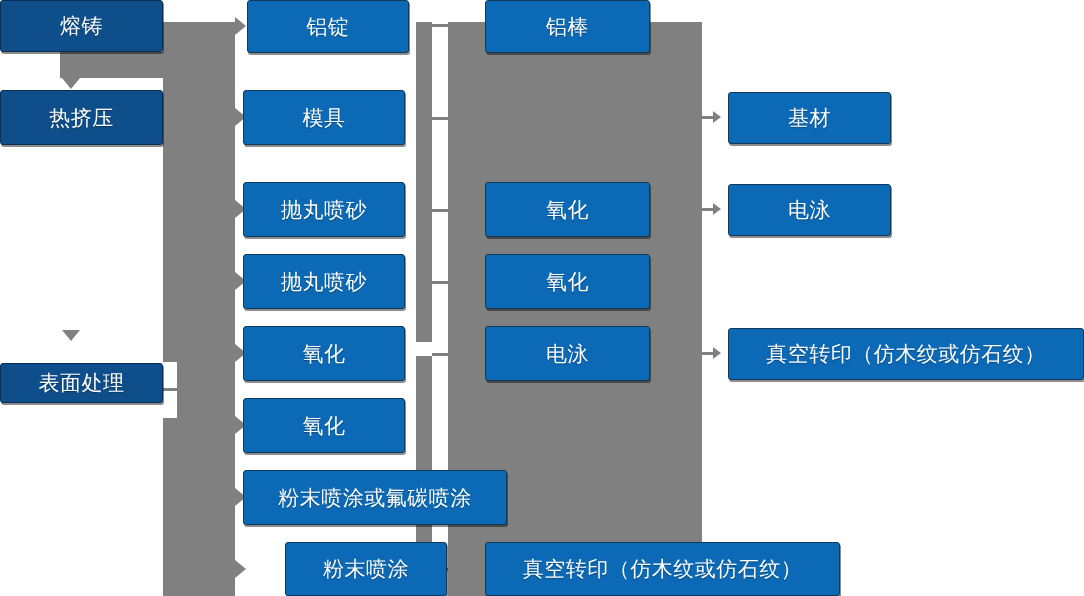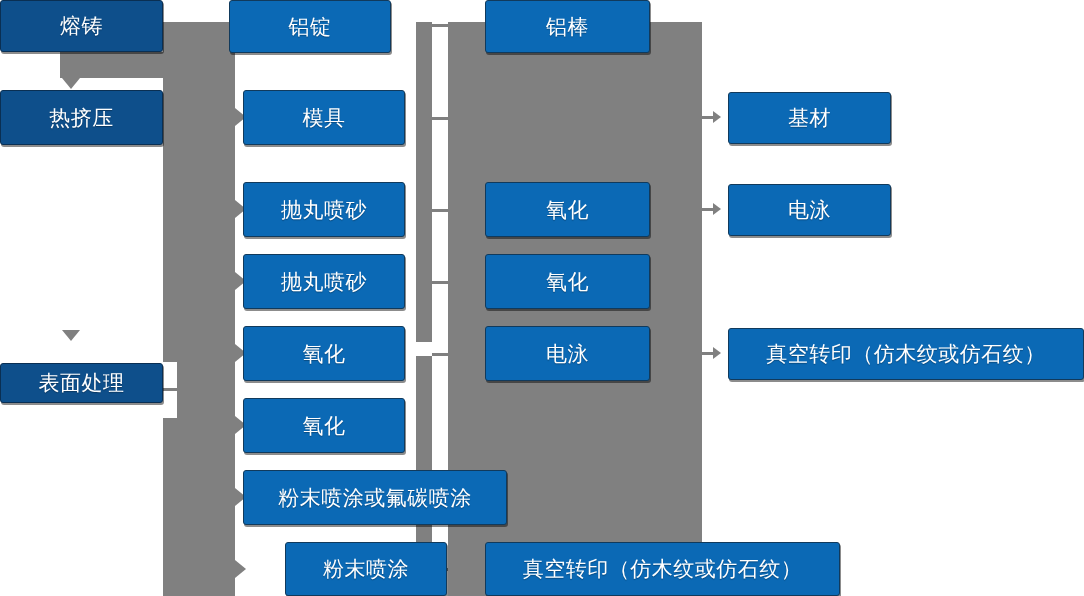--- a/index.html
+++ b/index.html
@@ -102,21 +102,21 @@
   <div class="node dark" style="left:0px;top:0px;width:163px;height:52px;">
     <span class="cap">熔铸</span>
   </div>
   <div class="node dark" style="left:0px;top:90px;width:163px;height:55px;">
     <span class="cap">热挤压</span>
   </div>
   <div class="node dark" style="left:0px;top:363px;width:163px;height:40px;">
     <span class="cap">表面处理</span>
   </div>
 
-  <div class="node bright" style="left:229px;top:0px;width:162px;height:53px;">
+  <div class="node bright" style="left:247px;top:0px;width:162px;height:53px;">
     <span class="cap">铝锭</span>
   </div>
   <div class="node bright" style="left:243px;top:90px;width:162px;height:55px;">
     <span class="cap">模具</span>
   </div>
   <div class="node bright" style="left:243px;top:182px;width:162px;height:55px;">
     <span class="cap">抛丸喷砂</span>
   </div>
   <div class="node bright" style="left:243px;top:254px;width:162px;height:55px;">
     <span class="cap">抛丸喷砂</span>

